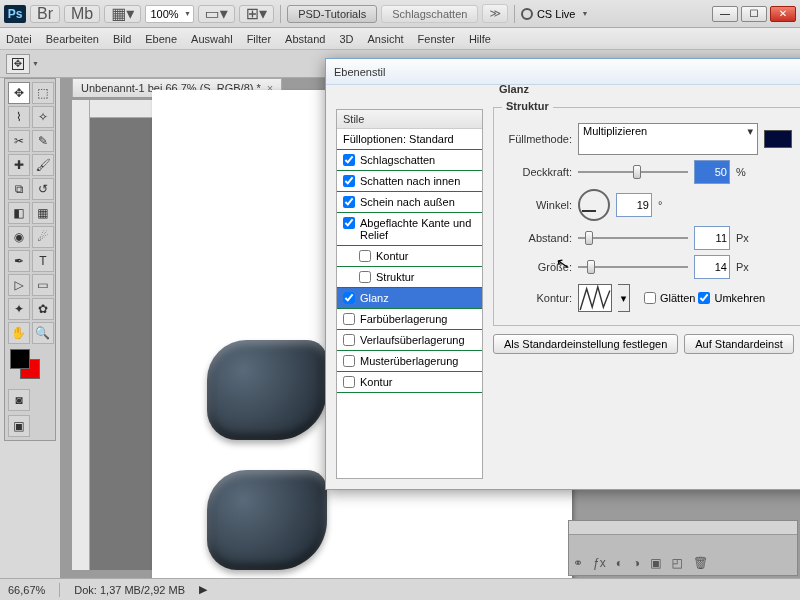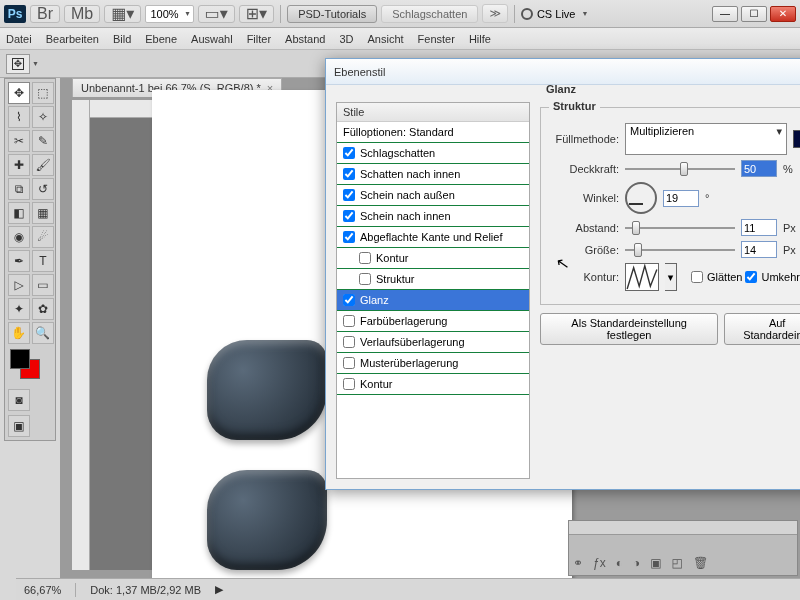--- a/index.html
+++ b/index.html
@@ -45,52 +45,52 @@
 .tool { width:22px; height:22px; background:#d6d6d6; border:1px solid #b0b0b0; display:flex; align-items:center; justify-content:center; font-size:12px; color:#333; position:relative;}
 .tool.sel { background:#fff; border-color:#888;}
 .swatches { grid-column: span 2; height:36px; position:relative; margin-top:3px;}
 .sw { position:absolute; width:20px; height:20px; border:1px solid #666;}
 .sw.fg { background:#000; top:0; left:2px; z-index:2;}
 .sw.bg { background:#e00; top:10px; left:12px;}
 .qm { grid-column: span 2; display:flex; gap:2px; margin-top:2px;}
 .qm .tool { width:22px;}
 
 
-.status { position:absolute; bottom:0; left:16px; right:0; height:22px; background:#d8d8d8; border-top:1px solid #aaa; display:flex; align-items:center; padding:0 8px; gap:14px; color:#333;}
+.status { position:absolute; bottom:0; left:0; right:0; height:22px; background:#d8d8d8; border-top:1px solid #aaa; display:flex; align-items:center; padding:0 8px; gap:14px; color:#333;}
 .status .sep { width:1px; height:14px; background:#aaa;}
 
 
 .paneldock { position:absolute; right:2px; bottom:24px; width:230px; height:56px; background:#bcbcbc; border:1px solid #888;}
 .panelicons { position:absolute; bottom:2px; left:4px; right:4px; height:20px; display:flex; gap:10px; align-items:center; justify-content:flex-start; color:#555;}
 .panelicons span { font-size:12px;}
 .panelscroll { position:absolute; top:0; left:0; right:0; height:14px; background:#d4d4d4; border-bottom:1px solid #999; }
 
 
 .dialog { position:absolute; left:325px; top:58px; width:510px; height:432px; background:#f0f0f0; border:1px solid #7aa5cf; box-shadow: 0 3px 14px rgba(0,0,0,.4);}
 .dlg-title { height:26px; background:linear-gradient(#fdfdfd,#e5eef7); border-bottom:1px solid #c7d6e6; display:flex; align-items:center; padding:0 8px; color:#333;}
 .dlg-body { display:flex; height:calc(100% - 26px);}
-.styles-col { width:194px; border:1px solid #aaa; margin:17px 6px 10px 10px; background:#fff; display:flex; flex-direction:column;}
+.styles-col { width:147px; border:1px solid #aaa; margin:24px 6px 10px 10px; background:#fff; display:flex; flex-direction:column;}
 .styles-head { background:linear-gradient(#f4f4f4,#e4e4e4); border-bottom:1px solid #ccc; padding:3px 6px; font-weight:normal; color:#333;}
 .style-item { padding:4px 6px; display:flex; gap:5px; border-bottom:1px solid #15803d;}
 .style-item.selected { background:#3a75d8; color:#fff;}
 .style-item input { width:12px; height:12px;}
 .style-item.indent { padding-left:22px;}
 .right-col { flex:1; padding:10px 4px 10px 4px; position:relative;}
 .group { border:1px solid #bbb; padding:10px 8px 8px 8px; margin-top:12px; position:relative;}
 .group > .legend { position:absolute; top:-8px; left:8px; background:#f0f0f0; padding:0 4px; font-weight:bold; color:#333; font-size:11px;}
 .gl-title { position:absolute; top:-2px; left:10px; font-weight:bold; color:#333;}
 .row { display:flex; align-items:center; gap:6px; margin:5px 0; }
 .row .lbl { width:70px; text-align:right; color:#333;}
 .dd { flex:1; height:32px; background:#fff; border:1px solid #888; position:relative; padding:1px 16px 1px 4px; max-width:180px;}
 .dd::after { content:"▾"; position:absolute; right:4px; top:1px; color:#333;}
 .swcolor { width:28px; height:18px; background:#020a3a; border:1px solid #555;}
 .slider { flex:1; height:16px; position:relative; max-width:110px;}
 .slider::before { content:""; position:absolute; top:7px; left:0; right:0; height:2px; background:#999;}
 .slider .thumb { position:absolute; top:1px; width:8px; height:14px; background:linear-gradient(#fff,#ccc); border:1px solid #777; border-radius:2px;}
-.numbox { width:36px; height:17px; border:1px solid #7a9ac9; background:#fff; text-align:left; padding:1px 2px;}
+.numbox { width:36px; height:17px; border:1px solid #7a9ac9; background:#fff; text-align:right; padding:11px 2px;}
 .numbox.sel { background:#3a75d8; color:#fff;}
 .unit { width:18px; color:#333;}
 .anglewheel { width:32px; height:32px; border:2px solid #666; border-radius:50%; position:relative; background:#f0f0f0;}
 .anglewheel::after { content:""; position:absolute; width:14px; height:1.5px; background:#333; top:19px; left:2px; transform-origin:right center; transform:rotate(0deg);}
 .contour-prev { width:34px; height:28px; border:1px solid #666; background:#fff; position:relative; display:inline-block;}
 .contour-prev svg { width:100%; height:100%;}
 .contour-btn { width:12px; height:28px; border:1px solid #666; border-left:none; display:inline-flex; align-items:center; justify-content:center; background:#eee;}
 .chk { display:flex; align-items:center; gap:4px;}
 .chk input { width:12px; height:12px;}
 .btns { display:flex; gap:6px; margin-top:8px;}
@@ -234,24 +234,20 @@
           <div class="style-item">
             <input type="checkbox" checked="" style="">
             <span>Schatten nach innen</span>
           </div>
           <div class="style-item">
             <input type="checkbox" checked="" style="">
             <span>Schein nach außen</span>
           </div>
           <div class="style-item">
             <input type="checkbox" checked="" style="">
-            <span>Schein nach innen</span>
-          </div>
-          <div class="style-item">
-            <input type="checkbox" checked="" style="">
             <span>Abgeflachte Kante und Relief</span>
           </div>
           <div class="style-item indent">
             <input type="checkbox" style="">
             <span>Kontur</span>
           </div>
           <div class="style-item indent">
             <input type="checkbox" style="">
             <span>Struktur</span>
           </div>

